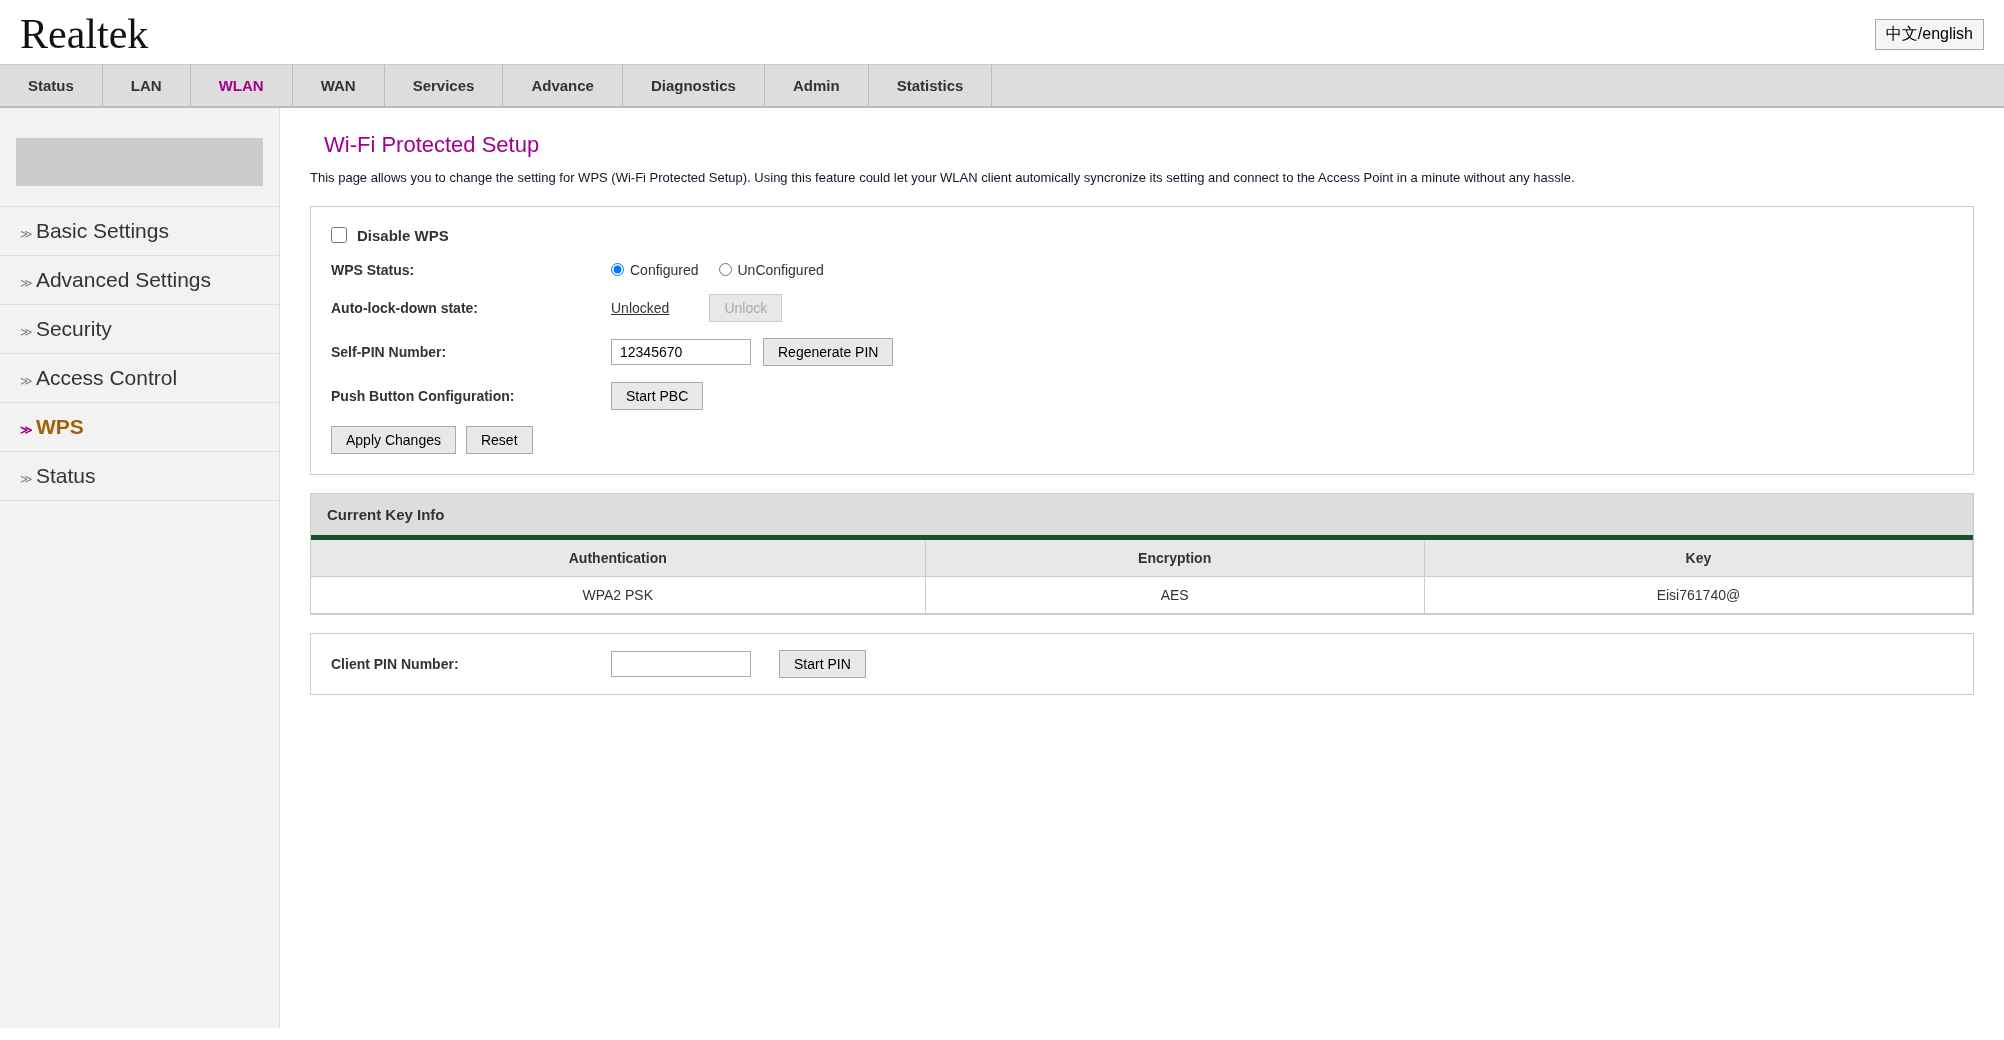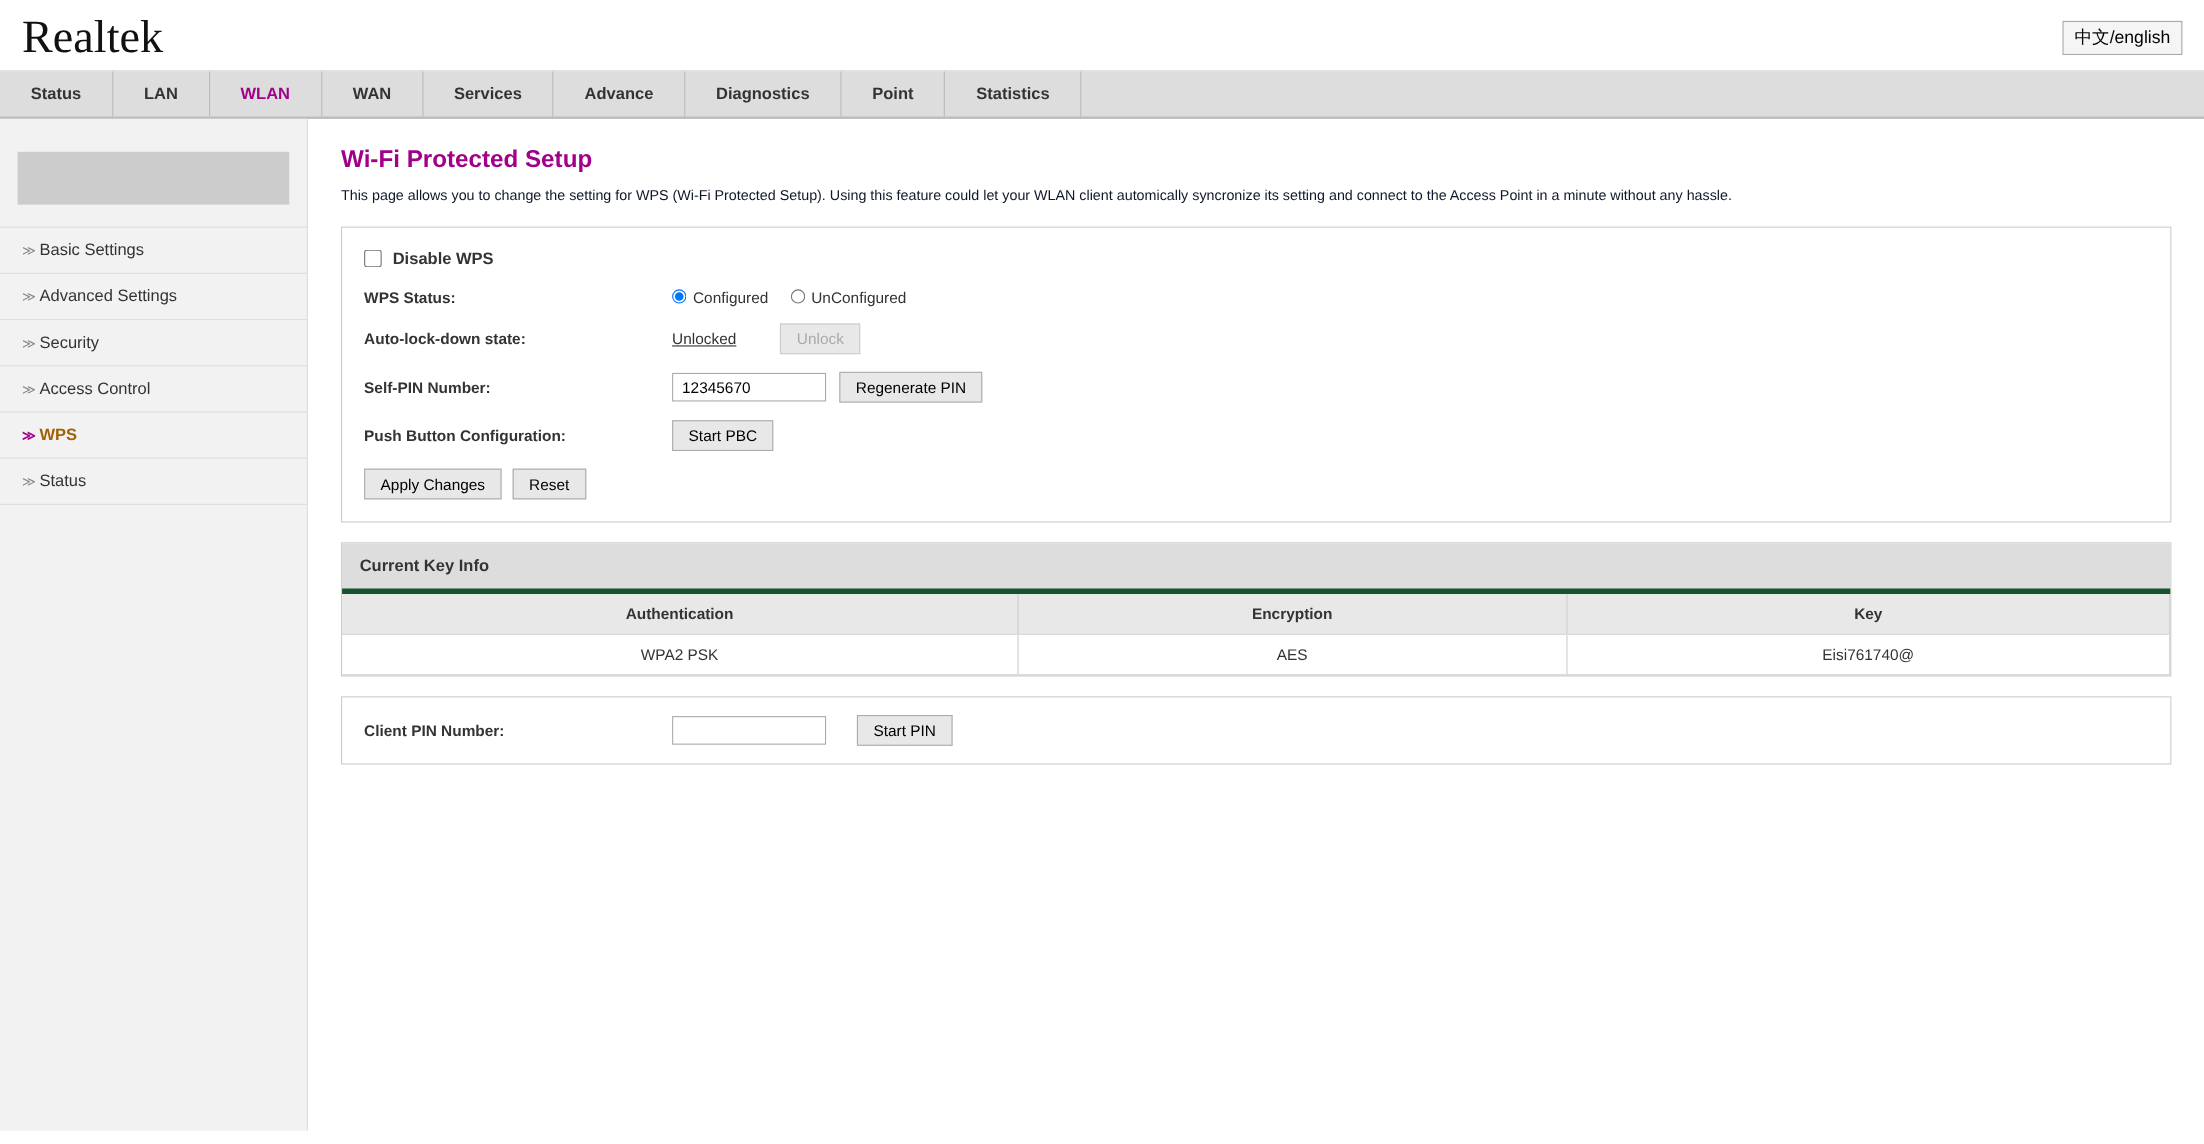--- a/index.html
+++ b/index.html
@@ -14,30 +14,30 @@
     nav { background: #ddd; display: flex; border-bottom: 2px solid #bbb; }
     nav a { display: block; padding: 12px 28px; font-weight: bold; font-size: 15px; color: #333; text-decoration: none; border-right: 1px solid #bbb; cursor: pointer; }
     nav a.active { color: #a0008a; }
 
     
     .main { display: flex; min-height: calc(100vh - 120px); }
 
     
     .sidebar { width: 280px; min-width: 260px; background: #f2f2f2; border-right: 1px solid #ddd; padding: 20px 0; }
     .sidebar-banner { background: #ccc; height: 48px; margin: 10px 16px 20px 16px; }
-    .sidebar-item { display: block; padding: 12px 20px; font-size: 15px; color: #333; text-decoration: none; border-bottom: 1px solid #ddd; cursor: pointer; }
+    .sidebar-item { display: block; padding: 12px 20px; font-size: 21px; color: #333; text-decoration: none; border-bottom: 1px solid #ddd; cursor: pointer; }
     .sidebar-item:first-of-type { border-top: 1px solid #ddd; }
     .sidebar-item.active { color: #a16207; font-weight: bold; }
     .sidebar-item::before { content: '≫ '; font-size: 12px; color: #888; }
     .sidebar-item.active::before { color: #a0008a; }
 
     
     .content { flex: 1; padding: 24px 30px; }
 
-    .page-title { color: #a0008a; font-size: 22px; font-weight: bold; margin-bottom: 10px; }
+    .page-title { color: #a0008a; font-size: 22px; font-weight: normal; margin-bottom: 10px; margin-left: 14px; }
     .page-desc { font-size: 13px; color: #0f172a; line-height: 1.5; margin-bottom: 18px; }
 
     
     .wps-box { border: 1px solid #ccc; padding: 20px; margin-bottom: 18px; }
     .wps-row { display: flex; align-items: center; margin-bottom: 16px; }
     .wps-label { width: 280px; font-weight: bold; font-size: 14px; }
     .wps-value { display: flex; align-items: center; gap: 12px; }
 
     .disable-wps-row { display: flex; align-items: center; gap: 10px; margin-bottom: 18px; }
     .disable-wps-row input[type=checkbox] { width: 16px; height: 16px; }
@@ -77,21 +77,21 @@
 </div>
 
 <nav>
   <a>Status</a>
   <a>LAN</a>
   <a class="active">WLAN</a>
   <a>WAN</a>
   <a>Services</a>
   <a>Advance</a>
   <a>Diagnostics</a>
-  <a>Point</a>
+  <a>Admin</a>
   <a>Statistics</a>
 </nav>
 
 <div class="main">
 
   <div class="sidebar">
     <div class="sidebar-banner"></div>
     <a class="sidebar-item">Basic Settings</a>
     <a class="sidebar-item">Advanced Settings</a>
     <a class="sidebar-item">Security</a>

